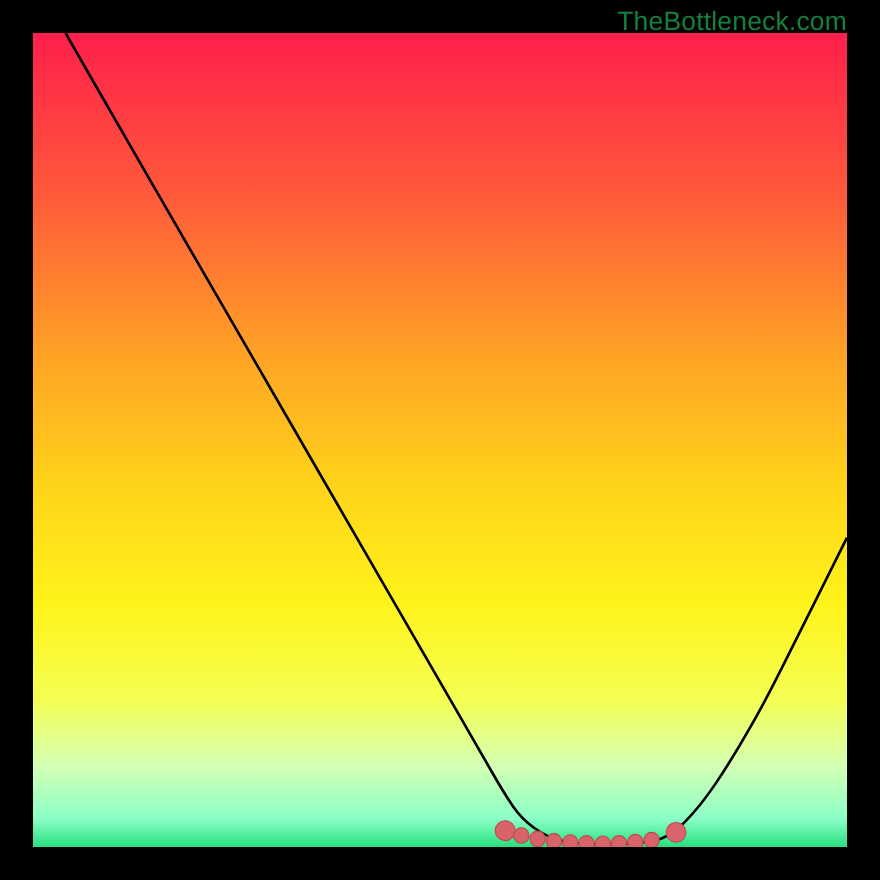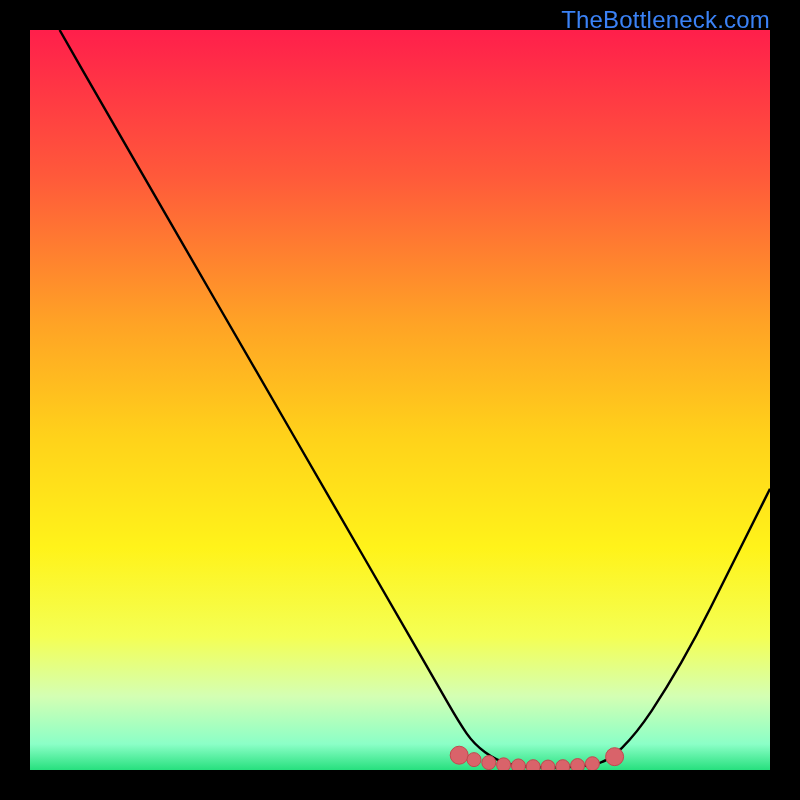--- a/index.html
+++ b/index.html
@@ -20,21 +20,21 @@
     position: absolute;
     left: 30px;
     top: 30px;
     width: 740px;
     height: 740px;
   }
   .watermark {
     position: absolute;
     top: 6px;
     right: 30px;
-    color: #3b82f6;
+    color: #15803d;
     font-size: 24px;
     letter-spacing: 0.2px;
   }
   svg { display: block; }
 </style>
 </head>
 <body>
 
 <div class="frame">
   <div class="watermark">TheBottleneck.com</div>

